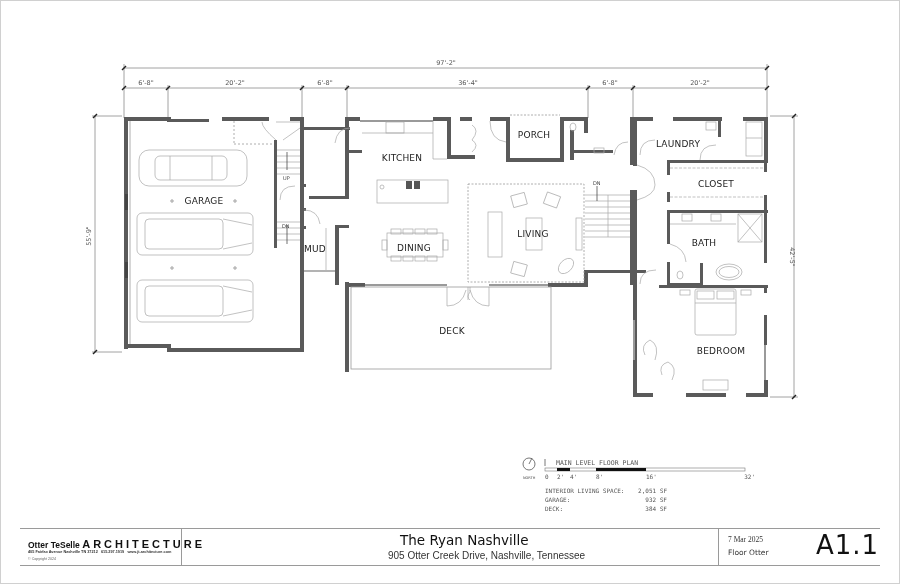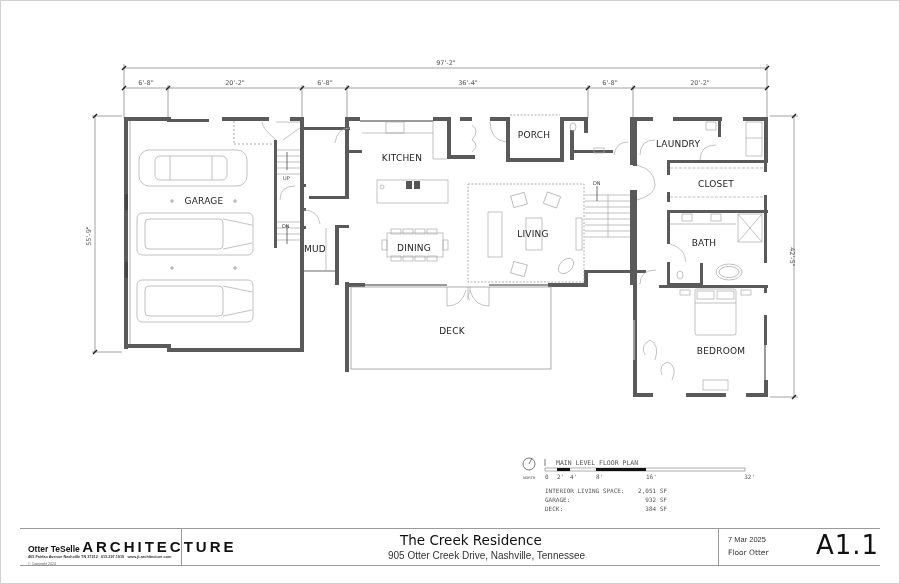--- a/index.html
+++ b/index.html
@@ -14,26 +14,26 @@
   .thin { stroke:#9a9a9a; stroke-width:0.8; fill:none; }
   .furn { stroke:#a8a8a8; stroke-width:0.7; fill:none; }
   .dimline { stroke:#8a8a8a; stroke-width:0.8; fill:none; }
   .tick { stroke:#222; stroke-width:1.4; }
 
   
   .titleblock { position:absolute; left:20px; top:528px; width:860px; height:36px; border-top:1px solid #9a9a9a; border-bottom:1px solid #9a9a9a; }
   .tb-div { position:absolute; top:0; height:36px; border-left:1px solid #9a9a9a; }
   .firm { position:absolute; left:8px; top:9px; font-family:"Liberation Sans", sans-serif; }
   .firm-name { font-size:8.5px; font-weight:bold; color:#111; white-space:nowrap; }
-  .firm-name .arch { letter-spacing:3px; font-size:15px; }
+  .firm-name .arch { letter-spacing:3px; font-size:11px; }
   .firm-addr { font-size:3.8px; color:#333; white-space:nowrap; margin-top:0px; font-weight:bold; }
   .firm-copy { font-size:3.6px; color:#666; white-space:nowrap; margin-top:3px; }
   .proj-title { position:absolute; left:380px; top:3px; font-family:"DejaVu Sans", sans-serif; font-size:13.5px; color:#111; white-space:nowrap; }
   .proj-addr { position:absolute; left:368px; top:21px; font-family:Liberation Sans, sans-serif; font-size:10px; color:#333; white-space:nowrap; }
-  .tb-date { position:absolute; left:708px; top:6px; font-size:7.5px; color:#333; font-family:Liberation Sans, sans-serif; white-space:nowrap; }
+  .tb-date { position:absolute; left:708px; top:6px; font-size:7.5px; color:#333; font-family:Liberation Serif, serif; white-space:nowrap; }
   .tb-sheetname { position:absolute; left:708px; top:19px; font-size:7.5px; color:#333; font-family:"DejaVu Sans", sans-serif; white-space:nowrap; }
   .tb-sheetnum { position:absolute; left:796px; top:1px; font-size:26px; color:#111; font-family:"DejaVu Sans", sans-serif; letter-spacing:1px; white-space:nowrap;text-align:right; }
 </style>
 </head>
 <body>
 
 <div class="frame"></div>
 
 <svg id="plan" width="900" height="584" viewBox="0 0 900 584">
 
@@ -384,19 +384,19 @@
       <span class="arch">ARCHITECTURE</span>
     </div>
     <div class="firm-addr">
       <span>405 Fairfax Avenue Nashville TN 37212</span>&nbsp;&nbsp;
       <span>615.297.1919</span>&nbsp;&nbsp;
       <span>www.jt-architecture.com</span>
     </div>
     <div class="firm-copy">© Copyright 2024</div>
   </div>
   <div class="tb-div" style="left:161px"></div>
-  <div class="proj-title">The Creek Residence</div>
+  <div class="proj-title">The Ryan Nashville</div>
   <div class="proj-addr">905 Otter Creek Drive, Nashville, Tennessee</div>
   <div class="tb-div" style="left:698px"></div>
   <div class="tb-date">7 Mar 2025</div>
   <div class="tb-sheetname">Floor Otter</div>
   <div class="tb-sheetnum">A1.1</div>
 </div>
 
 </body></html>

